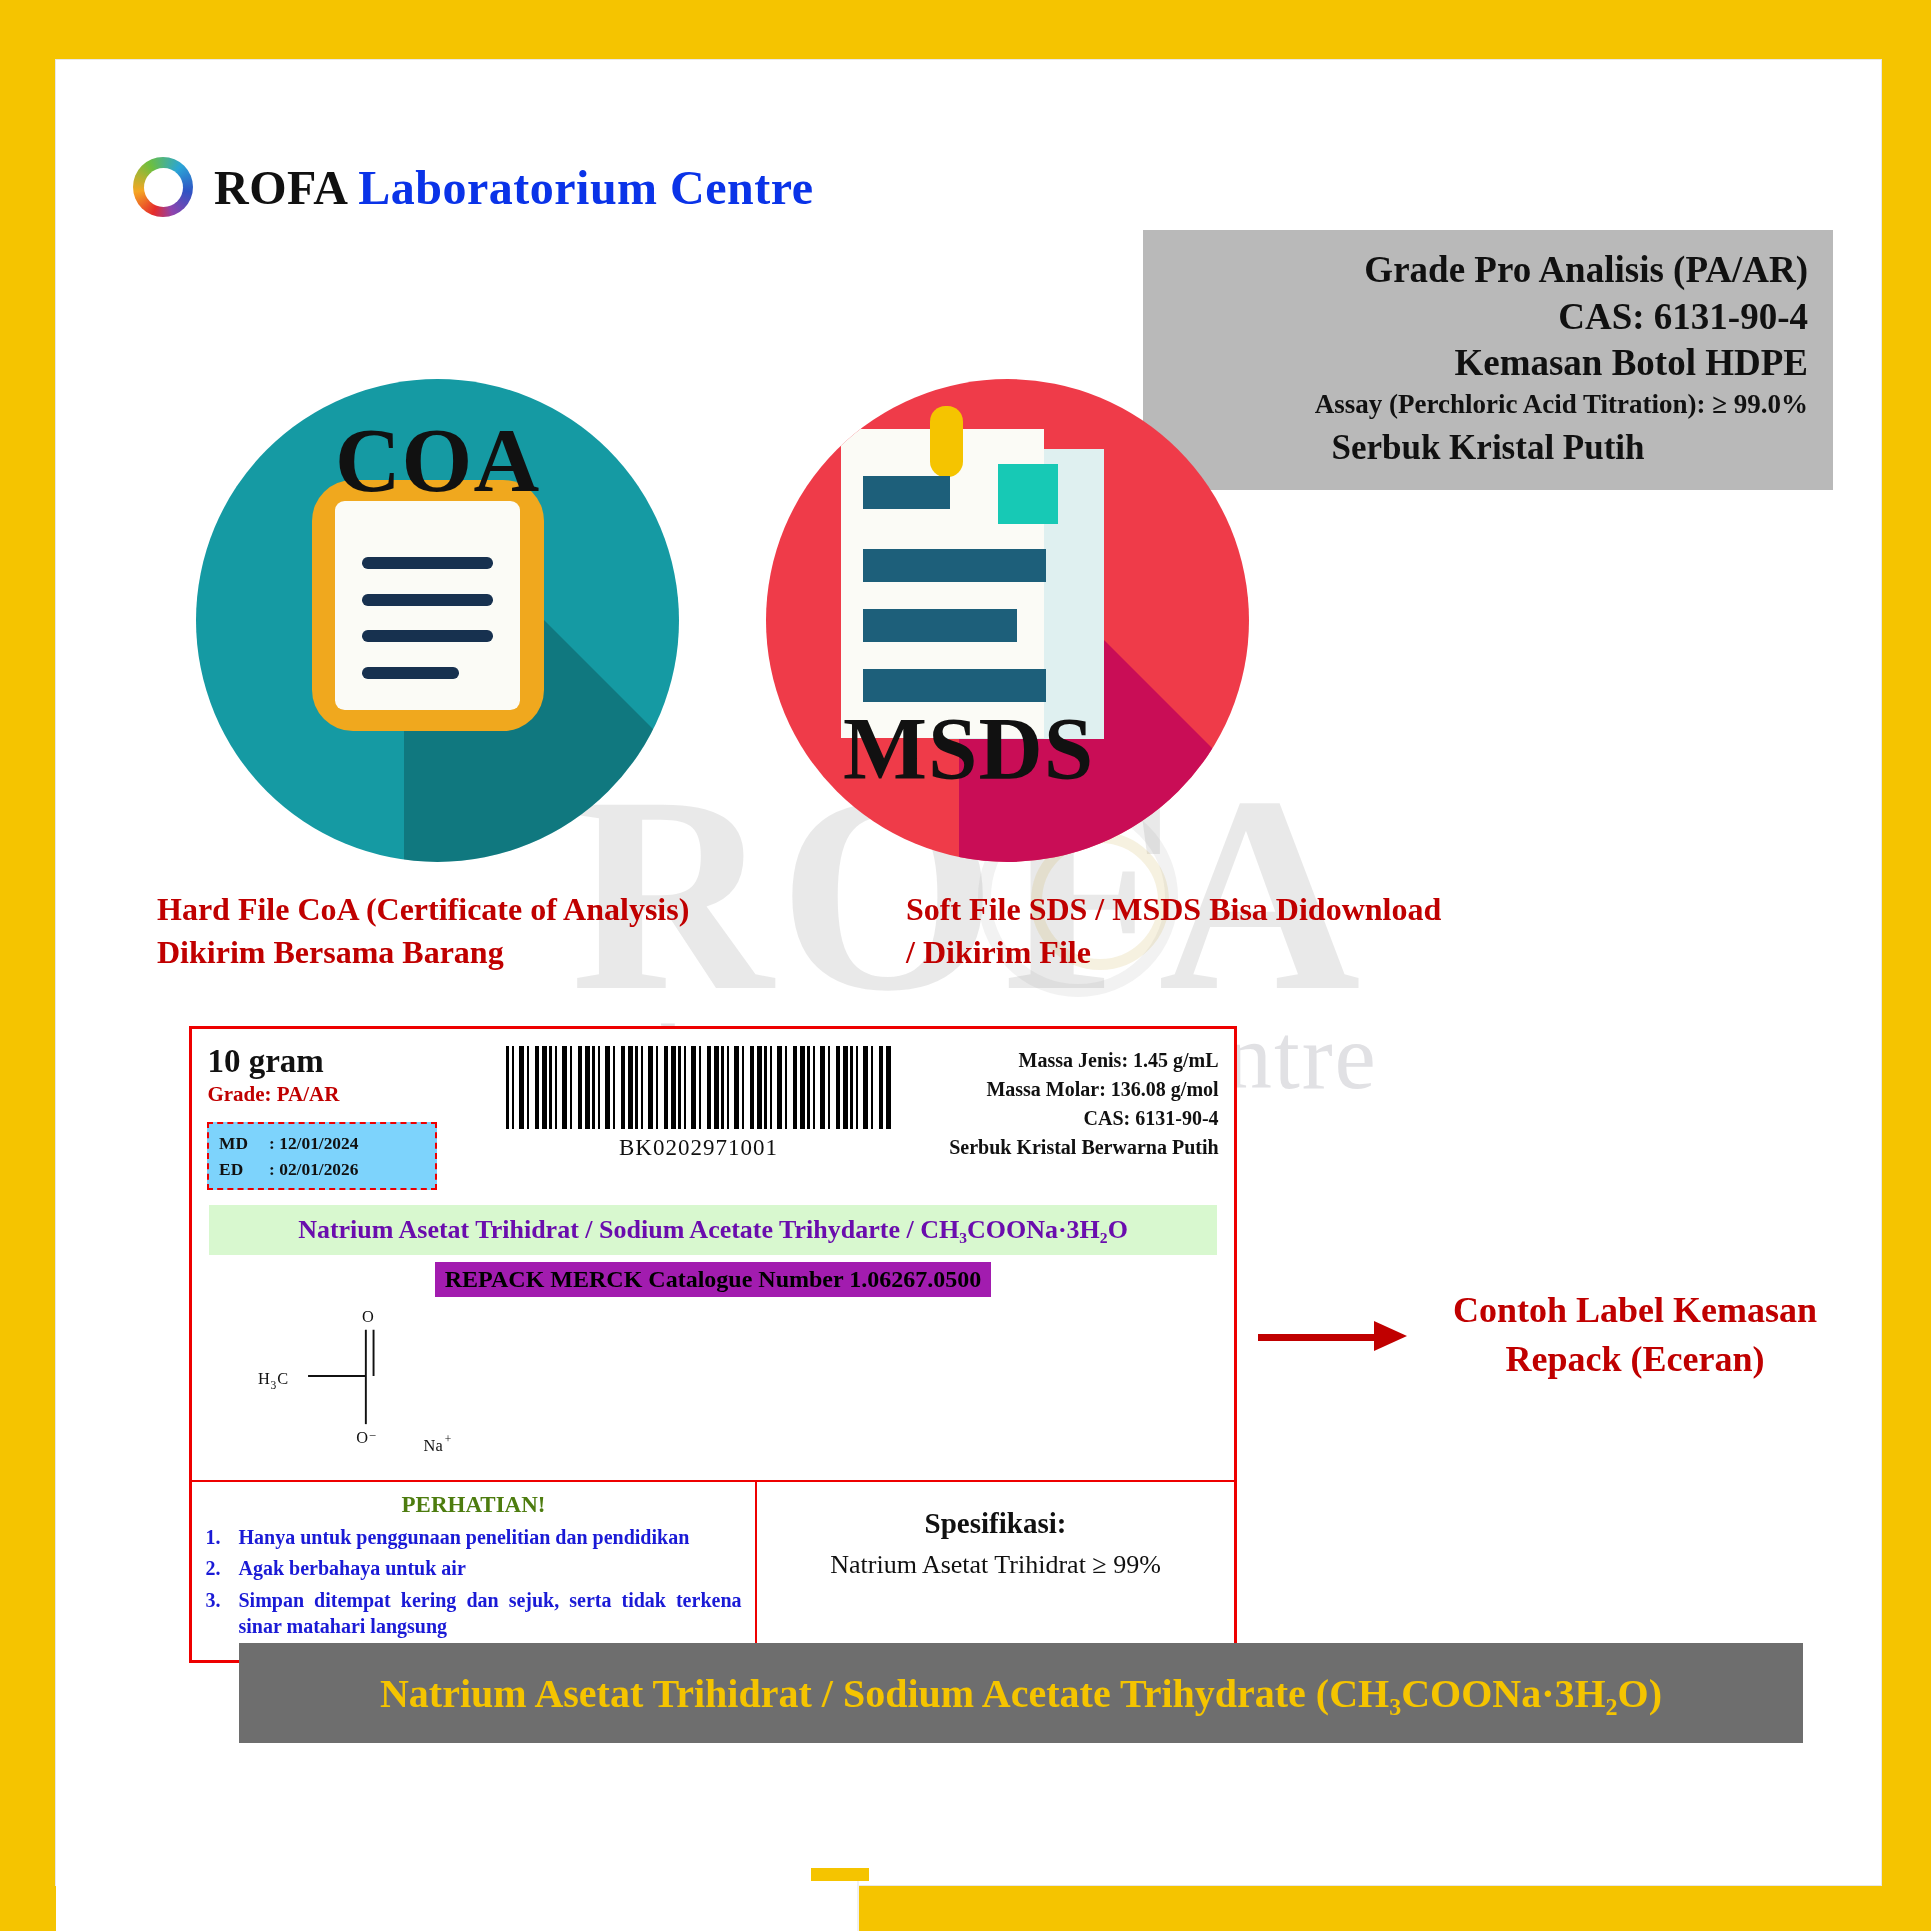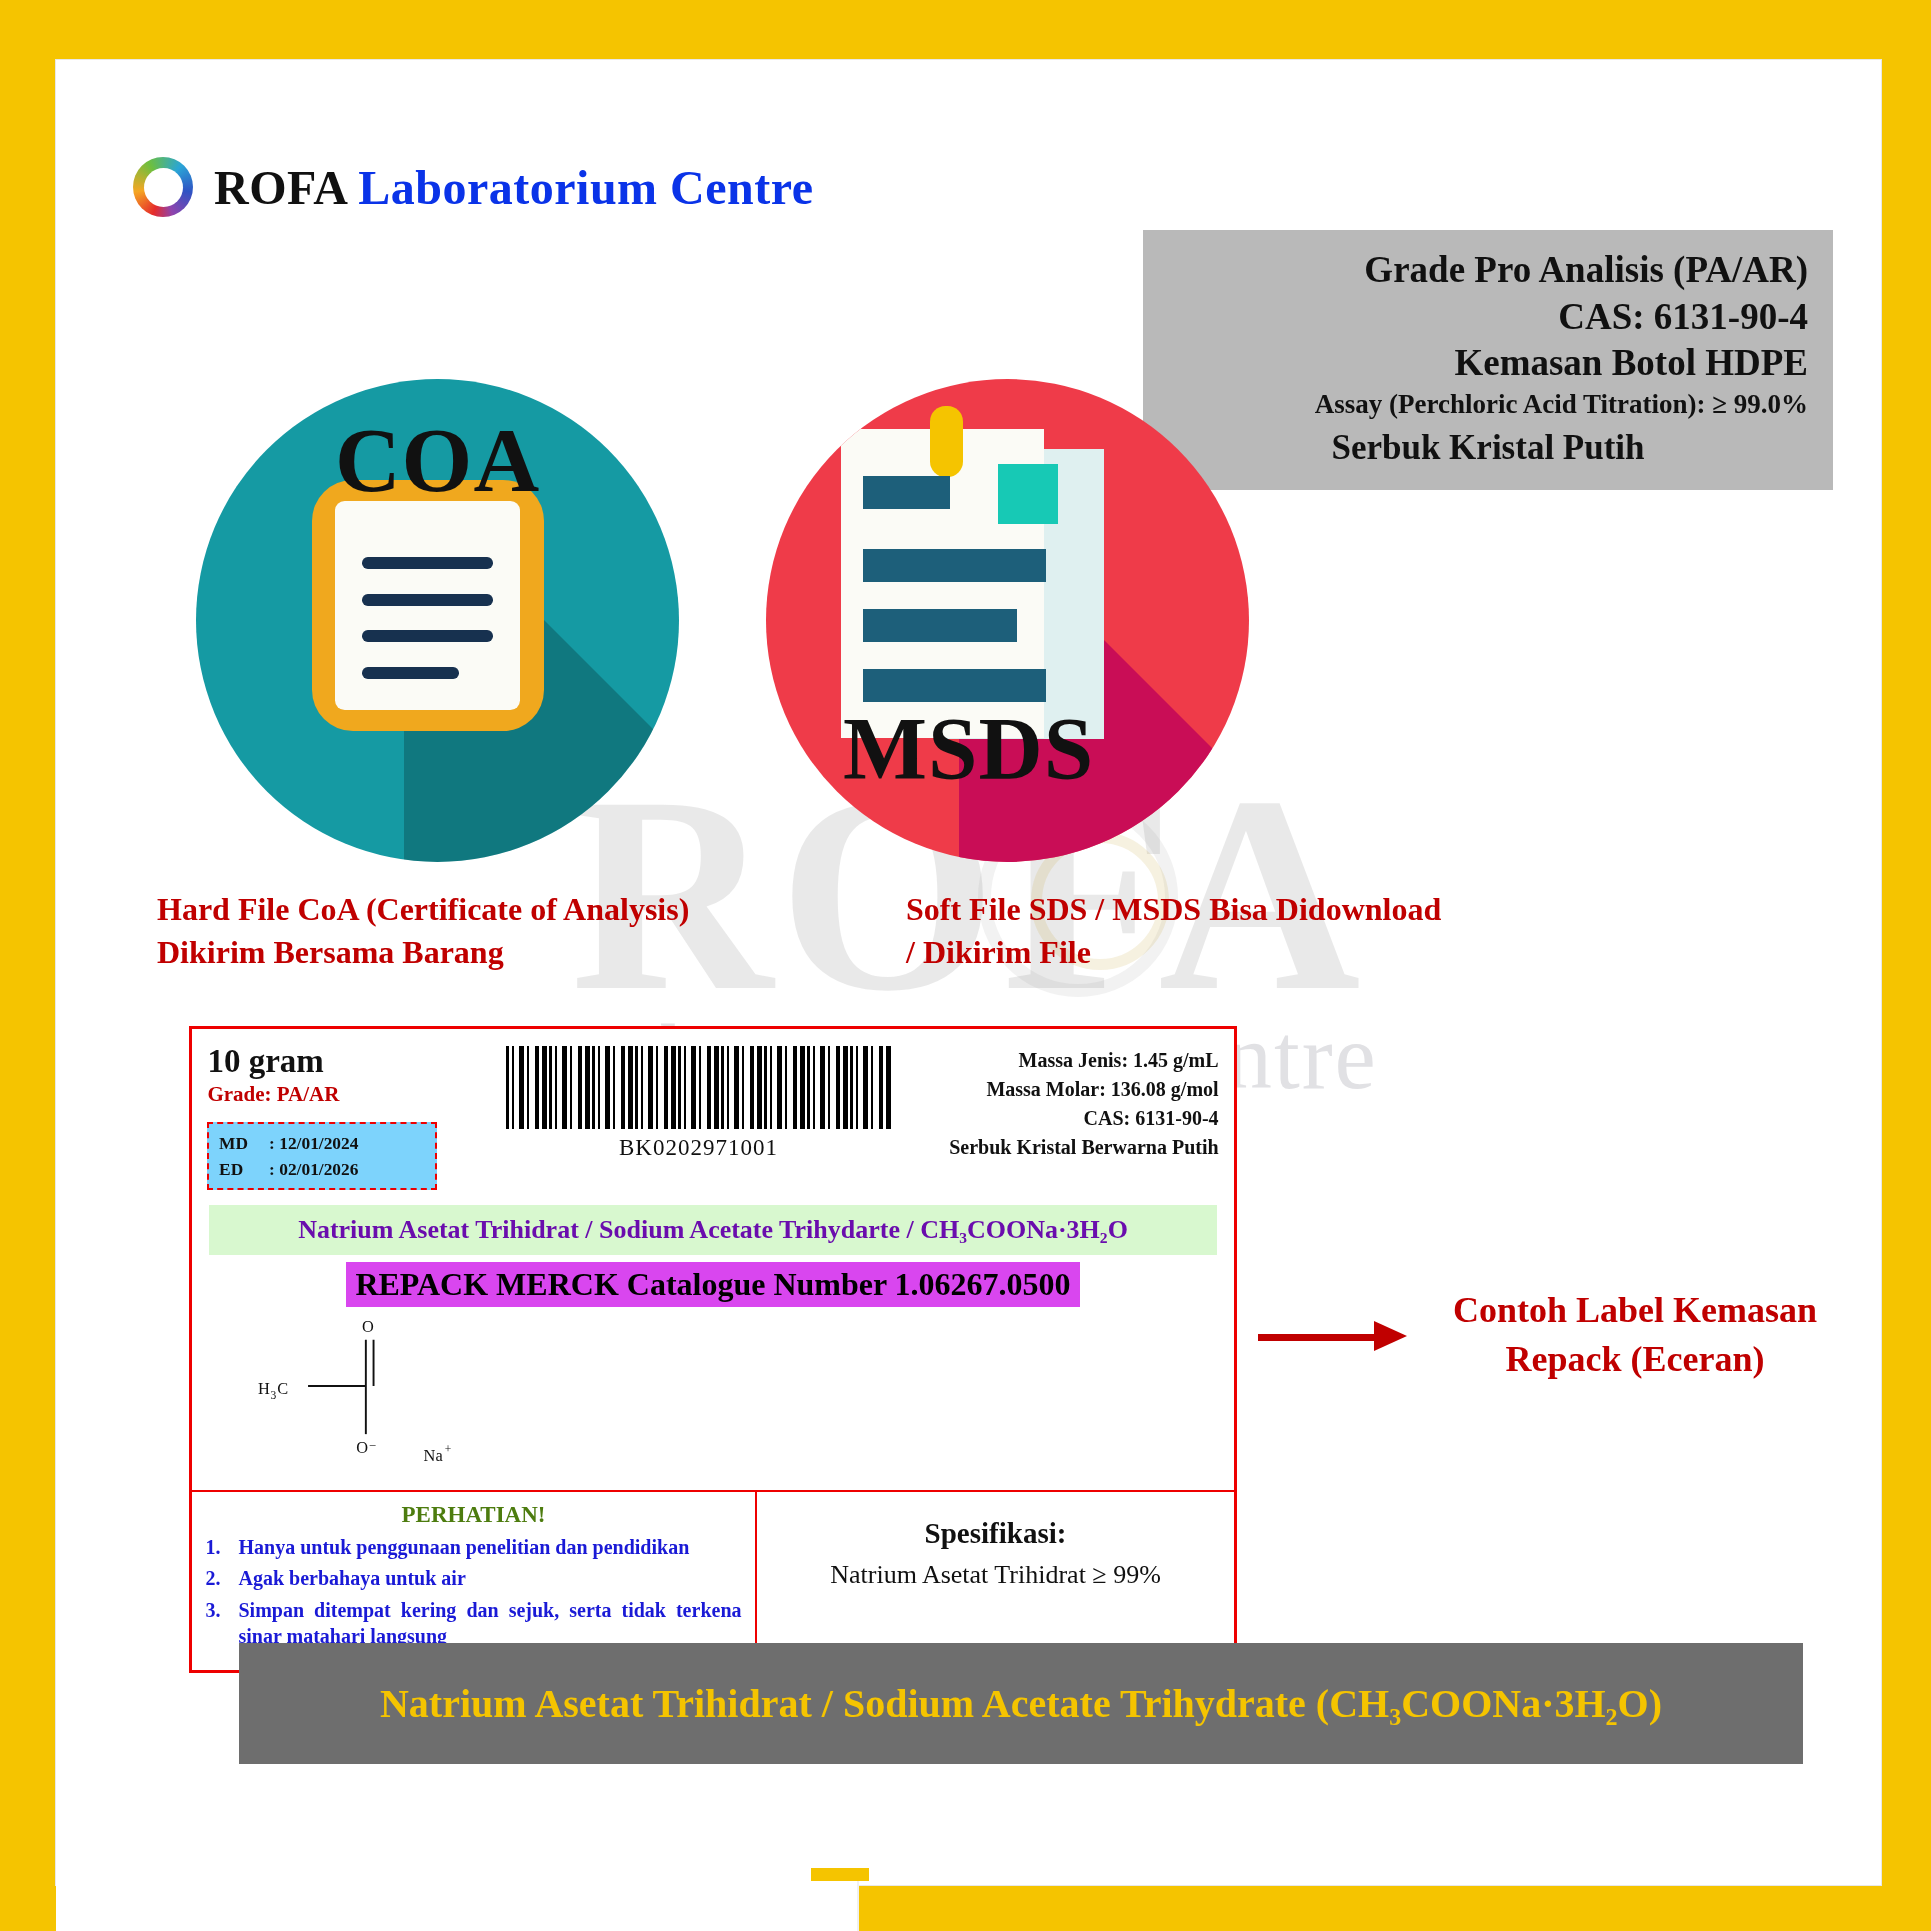--- a/index.html
+++ b/index.html
@@ -166,22 +166,22 @@
       #000 29px 33px,#fff 33px 36px,#000 36px 41px,#fff 41px 43px);
   }
   .barcode-num{font-size:23px;letter-spacing:1px;margin-top:5.8px;color:#111;}
   .lab-right{width:319px;text-align:right;font-size:20px;font-weight:bold;color:#111;line-height:1.45;padding-top:3.9px;}
 
   .lab-name{
     margin:9.7px 17.4px 0 17.4px;background:#d8f8cf;text-align:center;
     font-size:26px;font-weight:bold;color:#6a0dad;padding:9.7px 0;
   }
   .lab-repack{
-    margin:7.7px auto 0 auto;background:#d946ef;width:fit-content;
-    font-size:32px;font-weight:bold;color:#000;padding:3.9px 9.7px;
+    margin:7.7px auto 0 auto;background:#a21caf;width:fit-content;
+    font-size:24px;font-weight:bold;color:#000;padding:3.9px 9.7px;
   }
 
   .struct{height:183px;position:relative;margin-left:29px;}
   .struct svg{position:absolute;left:0;top:0;}
 
   .lab-bottom{display:flex;border-top:2.9px solid #ee0000;}
   .warn{width:565px;border-right:2.9px solid #ee0000;padding:9.7px 13.5px 15.4px 13.5px;box-sizing:border-box;}
   .warn-title{text-align:center;color:#4d7c0f;font-weight:bold;font-size:23px;margin-bottom:5.8px;}
   .warn-item{display:flex;font-size:20px;font-weight:bold;color:#1a1ad6;line-height:1.3;margin-bottom:5.8px;}
   .warn-no{width:33px;flex:none;}
@@ -195,21 +195,21 @@
   .arrow .shaft{position:absolute;left:0;top:2.9px;width:120px;height:6.8px;background:#c00000;}
   .arrow .head{position:absolute;left:116px;top:-9.7px;width:0;height:0;
     border-top:15.4px solid transparent;border-bottom:15.4px solid transparent;border-left:33px solid #c00000;}
   .arrow-cap{
     position:absolute;left:1352px;top:1226px;width:454px;text-align:center;
     font-size:36px;font-weight:bold;color:#c00000;line-height:1.35;
   }
 
   
   .footer{
-    position:absolute;left:183px;top:1583px;width:1564px;height:121px;
+    position:absolute;left:183px;top:1583px;width:1564px;height:100px;
     background:#6e6e6e;display:flex;align-items:center;justify-content:center;
   }
   .footer-tx{font-size:40px;font-weight:bold;color:#f5c400;white-space:nowrap;}
 </style>
 </head>
 <body>
 
 <div class="page">
 
   <div class="header">

